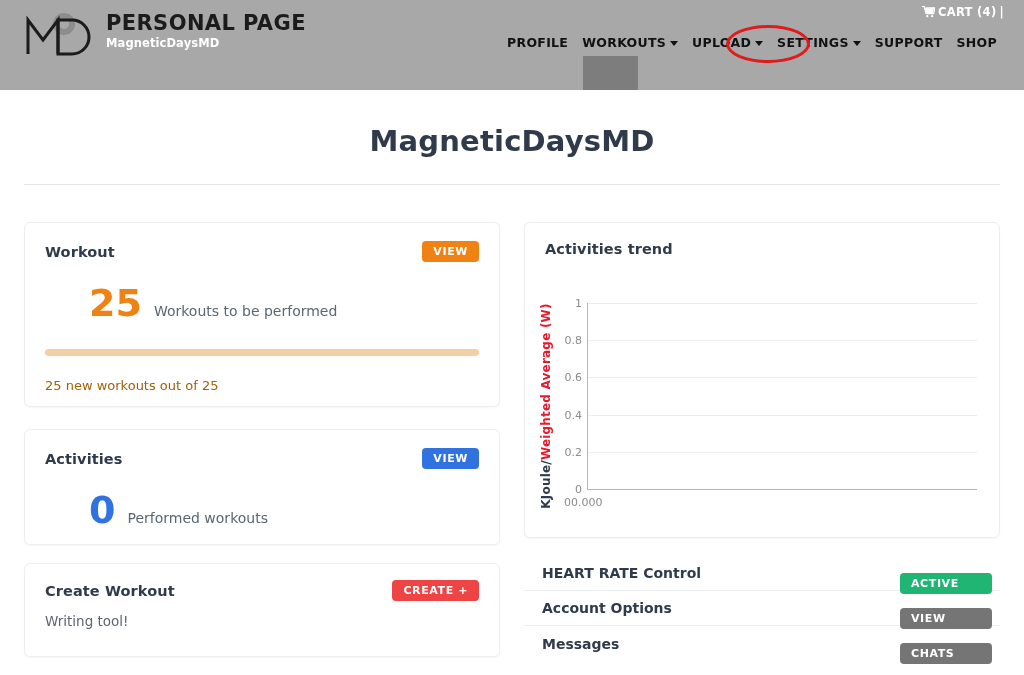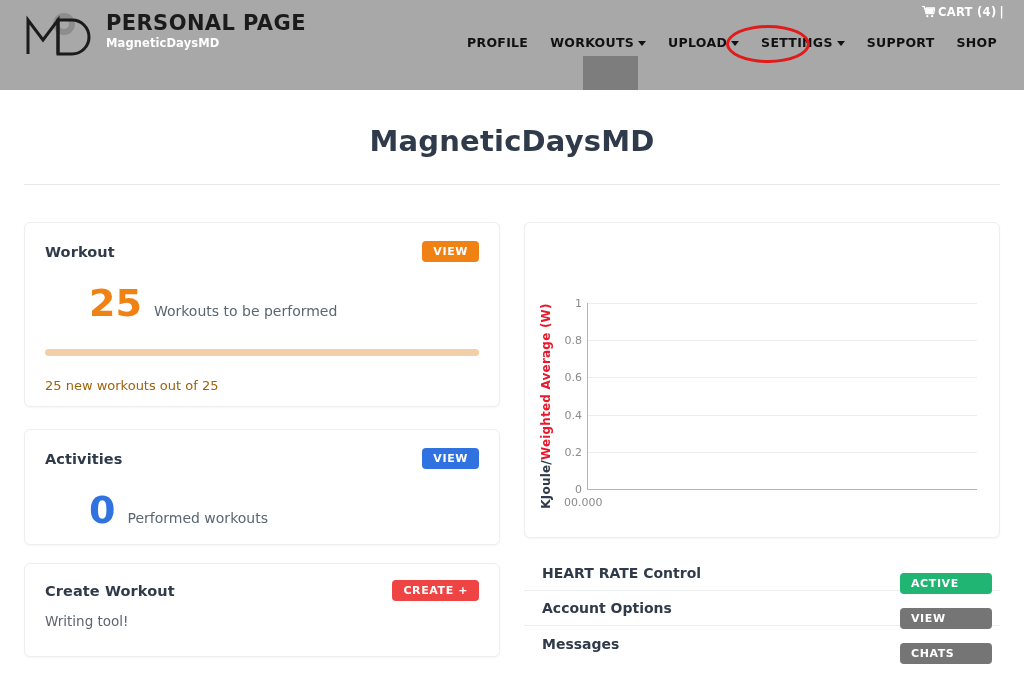--- a/index.html
+++ b/index.html
@@ -36,21 +36,21 @@
   .cart {
     position:absolute; right:20px; top:5px;
     font-size:11.5px; font-weight:bold; color:#ffffff;
     letter-spacing:0.3px; display:flex; align-items:center; gap:3px;
     font-family:"DejaVu Sans", sans-serif;
   }
   .cart svg { display:block; }
 
   .nav {
     position:absolute; right:20px; top:33px;
-    display:flex; gap:8px;
+    display:flex; gap:0px;
     font-family:"DejaVu Sans", sans-serif;
   }
   .nav-item {
     font-size:12.5px; font-weight:bold; color:#111111;
     letter-spacing:0.3px; padding:2px 7px;
     display:flex; align-items:center; gap:4px;
     white-space:nowrap; cursor:pointer;
   }
   .caret {
     width:0; height:0; border-left:4px solid transparent;
@@ -270,20 +270,21 @@
     <div class="card-head">
       <div class="card-title">Create Workout</div>
       <div class="pill pill-navy">CREATE +</div>
     </div>
     <div class="body-text" style="margin-top:10px;">
       <div>Writing tool!</div>
     </div>
   </div>
 
   <div class="card" style="left:524px; top:222px; width:476px; height:316px; padding:18px 20px;">
+    <div class="card-title">Activities trend</div>
 
     <div class="chart-area">
 
       <div class="ylabel">
         <div class="ylabel-inner">
           <span class="ylabel-dark">KJoule/</span><span class="ylabel-red">Weighted Average (W)</span>
         </div>
       </div>
 
       <div class="plot">

